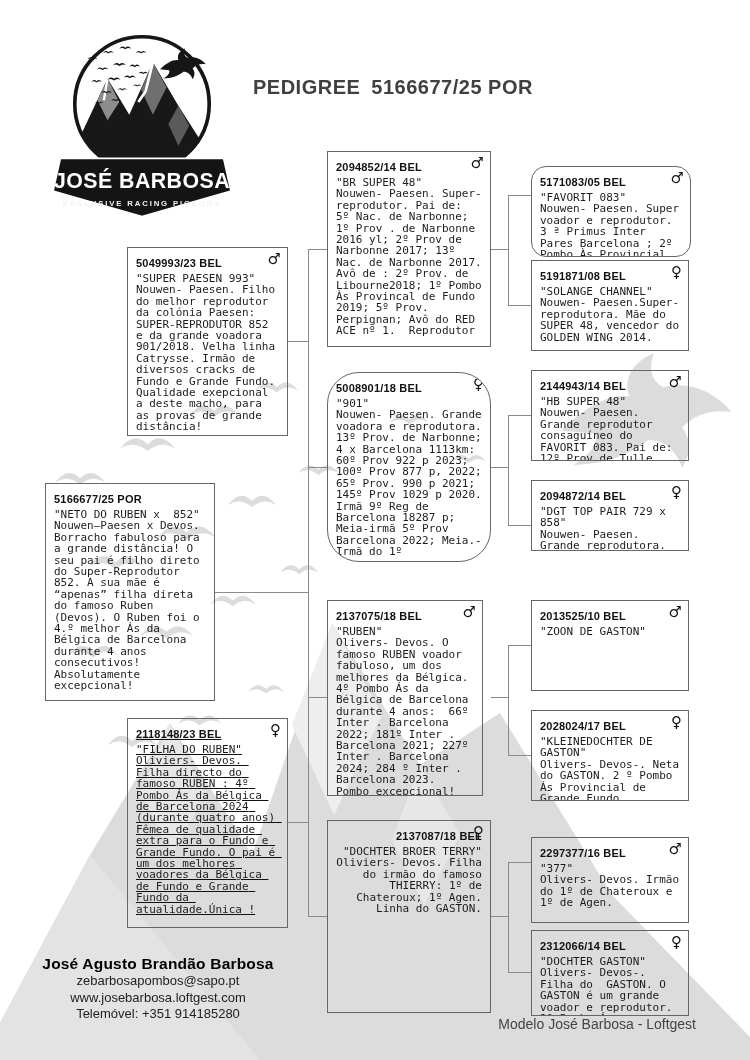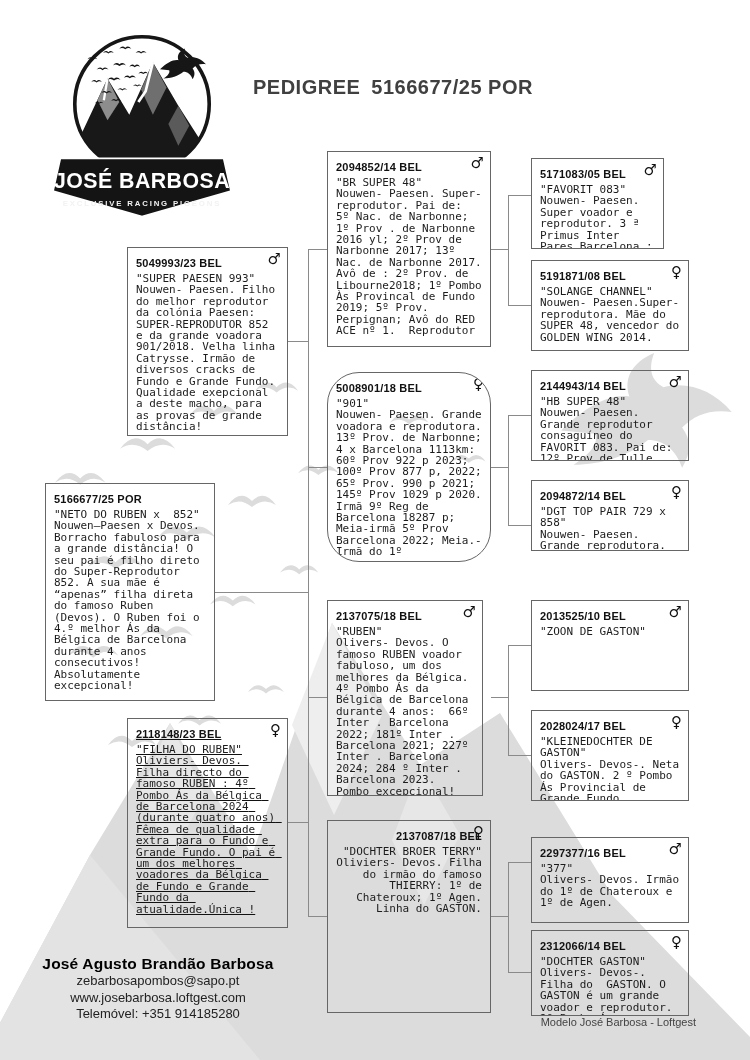--- a/index.html
+++ b/index.html
@@ -20,21 +20,21 @@
         font-family:"DejaVu Sans",sans-serif;color:#111;}
   .pbox-name,.pbox-text{font-family:"DejaVu Sans Mono","Liberation Mono",monospace;
         font-size:11px;line-height:11.4px;color:#1c1c1c;white-space:pre-wrap;word-break:normal;}
   
   .vl{position:absolute;width:1px;background:#8a8a8a;z-index:1;}
   .hl{position:absolute;height:1px;background:#8a8a8a;z-index:1;}
   
   .contact{position:absolute;left:25px;top:955px;width:266px;text-align:center;z-index:3;}
   .contact-owner{font-size:15.5px;font-weight:bold;color:#000;letter-spacing:.2px;}
   .contact-line{font-size:13px;color:#222;line-height:16.5px;}
-  .credit{position:absolute;right:54px;top:1016px;font-size:11px;color:#444;z-index:3;}
+  .credit{position:absolute;right:54px;top:1016px;font-size:14px;color:#444;z-index:3;}
 </style>
 </head>
 <body>
 
 <div class="page">
 
   <svg width="0" height="0" style="position:absolute" aria-hidden="true">
     <defs>
       <path id="bird" d="M0 6 Q6 -2 12 4 Q18 -2 24 6 Q18 2 12 7 Q6 2 0 6 Z"></path>
       <path id="eagle" d="M2 26 C10 18 18 14 24 15 C22 9 25 4 32 1 C30 6 31 10 35 12 C43 10 51 13 57 20 C50 19 45 21 41 25 C44 29 44 33 41 38 C39 32 35 29 30 29 C24 34 15 37 6 37 C12 33 14 30 13 27 Z"></path>
@@ -171,21 +171,21 @@
     <div class="pbox-head"><span class="ring">2137075/18 BEL</span><span class="sex">♂</span></div>
     <div class="pbox-name">"RUBEN"</div>
     <div class="pbox-text">Olivers- Devos. O famoso RUBEN voador fabuloso, um dos melhores da Bélgica. 4º Pombo Ás da Bélgica de Barcelona durante 4 anos:  66º Inter . Barcelona 2022; 181º Inter . Barcelona 2021; 227º Inter . Barcelona 2024; 284 º Inter . Barcelona 2023. Pombo excepcional!</div>
   </div>
   <div class="pbox" style="left:327px;top:820px;width:164px;height:193px;text-align:right;">
     <div class="pbox-head"><span class="ring">2137087/18 BEL</span><span class="sex">♀</span></div>
     <div class="pbox-name">"DOCHTER BROER TERRY"</div>
     <div class="pbox-text">Oliviers- Devos. Filha do irmão do famoso THIERRY: 1º de Chateroux; 1º Agen. Linha do GASTON.</div>
   </div>
 
-  <div class="pbox" style="left:531px;top:158px;width:133px;height:91px;">
+  <div class="pbox" style="left:531px;top:166px;width:160px;height:91px;border-radius:15px;">
     <div class="pbox-head"><span class="ring">5171083/05 BEL</span><span class="sex">♂</span></div>
     <div class="pbox-name">"FAVORIT 083"</div>
     <div class="pbox-text">Nouwen- Paesen. Super voador e reprodutor. 3 ª Primus Inter Pares Barcelona ; 2º Pombo Às Provincial</div>
   </div>
   <div class="pbox" style="left:531px;top:260px;width:158px;height:91px;">
     <div class="pbox-head"><span class="ring">5191871/08 BEL</span><span class="sex">♀</span></div>
     <div class="pbox-name">"SOLANGE CHANNEL"</div>
     <div class="pbox-text">Nouwen- Paesen.Super- reprodutora. Mãe do SUPER 48, vencedor do GOLDEN WING 2014.</div>
   </div>
   <div class="pbox" style="left:531px;top:370px;width:158px;height:91px;">

